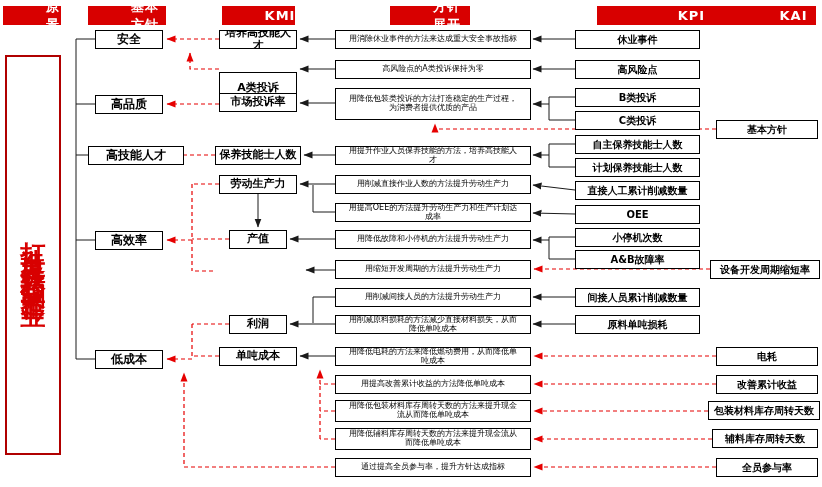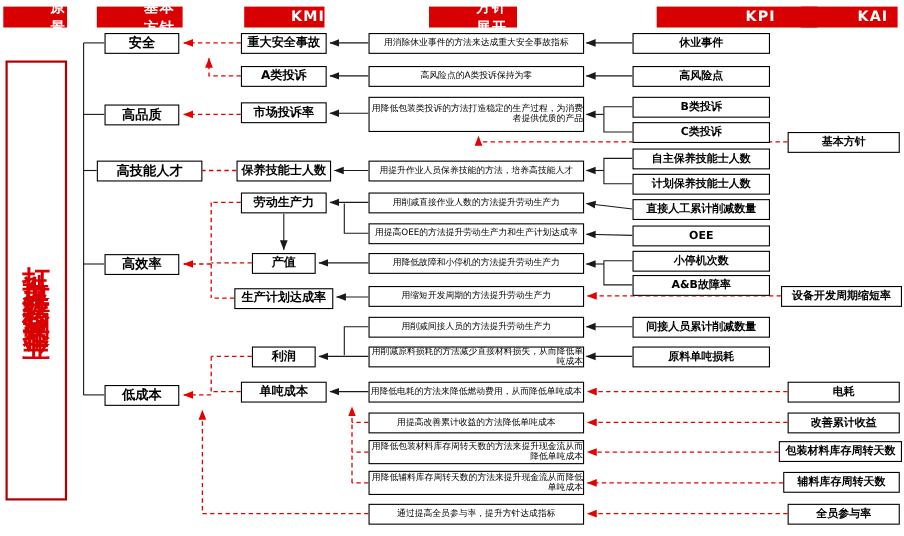--- a/index.html
+++ b/index.html
@@ -4,21 +4,21 @@
 <style>
   html,body{margin:0;padding:0;background:#ffffff;font-family:"DejaVu Sans","Liberation Sans",sans-serif;}
   .stage{position:relative;width:822px;height:487px;background:#fff;overflow:hidden;}
   .stage > div{box-sizing:border-box;}
   .hd{position:absolute;background:#d80000;color:#fff;font-weight:bold;font-size:13px;
       display:flex;align-items:center;justify-content:center;letter-spacing:1px;padding-left:43px;}
   .bx{position:absolute;background:#fff;border:1px solid #000;display:flex;align-items:center;
       justify-content:center;text-align:center;line-height:1.1;overflow:hidden;}
   .policy{font-size:12px;font-weight:bold;color:#000;}
   .kmi{font-size:11px;font-weight:bold;color:#000;}
-  .deploy{font-size:8px;font-weight:normal;color:#000;padding:0 0;text-align:right;}
+  .deploy{font-size:8px;font-weight:normal;color:#000;padding:0 12px;}
   .kpi{font-size:10px;font-weight:bold;color:#000;}
   .kai{font-size:10px;font-weight:bold;color:#000;}
   .vision{position:absolute;background:#fff;border:2px solid #b00000;display:flex;align-items:center;
       justify-content:center;color:#d80000;font-weight:bold;font-size:25px;
       writing-mode:vertical-rl;text-orientation:upright;letter-spacing:6px;}
   svg.wires{position:absolute;left:0;top:0;pointer-events:none;}
 </style>
 </head>
 <body>
 
@@ -114,27 +114,26 @@
   <div class="hd" style="left:728px;top:6px;width:88px;height:19px">KAI</div>
 
   <div class="vision" style="left:5px;top:55px;width:56px;height:400px">打造世界级精益制造企业</div>
 
   <div class="bx policy" style="left:95px;top:30px;width:68px;height:19px">安全</div>
   <div class="bx policy" style="left:95px;top:95px;width:68px;height:19px">高品质</div>
   <div class="bx policy" style="left:88px;top:146px;width:96px;height:19px">高技能人才</div>
   <div class="bx policy" style="left:95px;top:231px;width:68px;height:19px">高效率</div>
   <div class="bx policy" style="left:95px;top:350px;width:68px;height:19px">低成本</div>
 
-  <div class="bx kmi" style="left:219px;top:30px;width:78px;height:19px">重大安全事故</div>
-  <div class="bx kmi" style="left:219px;top:60px;width:78px;height:19px">A类投诉</div>
+  <div class="bx kmi" style="left:219px;top:30px;width:78px;height:19px">培养高技能人才</div>
+  <div class="bx kmi" style="left:219px;top:72px;width:78px;height:33px">A类投诉</div>
   <div class="bx kmi" style="left:219px;top:93px;width:78px;height:19px">市场投诉率</div>
   <div class="bx kmi" style="left:215px;top:146px;width:86px;height:19px">保养技能士人数</div>
   <div class="bx kmi" style="left:219px;top:175px;width:78px;height:19px">劳动生产力</div>
   <div class="bx kmi" style="left:229px;top:230px;width:58px;height:19px">产值</div>
-  <div class="bx kmi" style="left:213px;top:262px;width:90px;height:19px">生产计划达成率</div>
   <div class="bx kmi" style="left:229px;top:315px;width:58px;height:19px">利润</div>
   <div class="bx kmi" style="left:219px;top:347px;width:78px;height:19px">单吨成本</div>
 
   <div class="bx deploy" style="left:335px;top:30px;width:196px;height:19px">用消除休业事件的方法来达成重大安全事故指标</div>
   <div class="bx deploy" style="left:335px;top:60px;width:196px;height:19px">高风险点的A类投诉保持为零</div>
   <div class="bx deploy" style="left:335px;top:88px;width:196px;height:32px">用降低包装类投诉的方法打造稳定的生产过程，为消费者提供优质的产品</div>
   <div class="bx deploy" style="left:335px;top:146px;width:196px;height:19px">用提升作业人员保养技能的方法，培养高技能人才</div>
   <div class="bx deploy" style="left:335px;top:175px;width:196px;height:19px">用削减直接作业人数的方法提升劳动生产力</div>
   <div class="bx deploy" style="left:335px;top:203px;width:196px;height:19px">用提高OEE的方法提升劳动生产力和生产计划达成率</div>
   <div class="bx deploy" style="left:335px;top:230px;width:196px;height:19px">用降低故障和小停机的方法提升劳动生产力</div>

